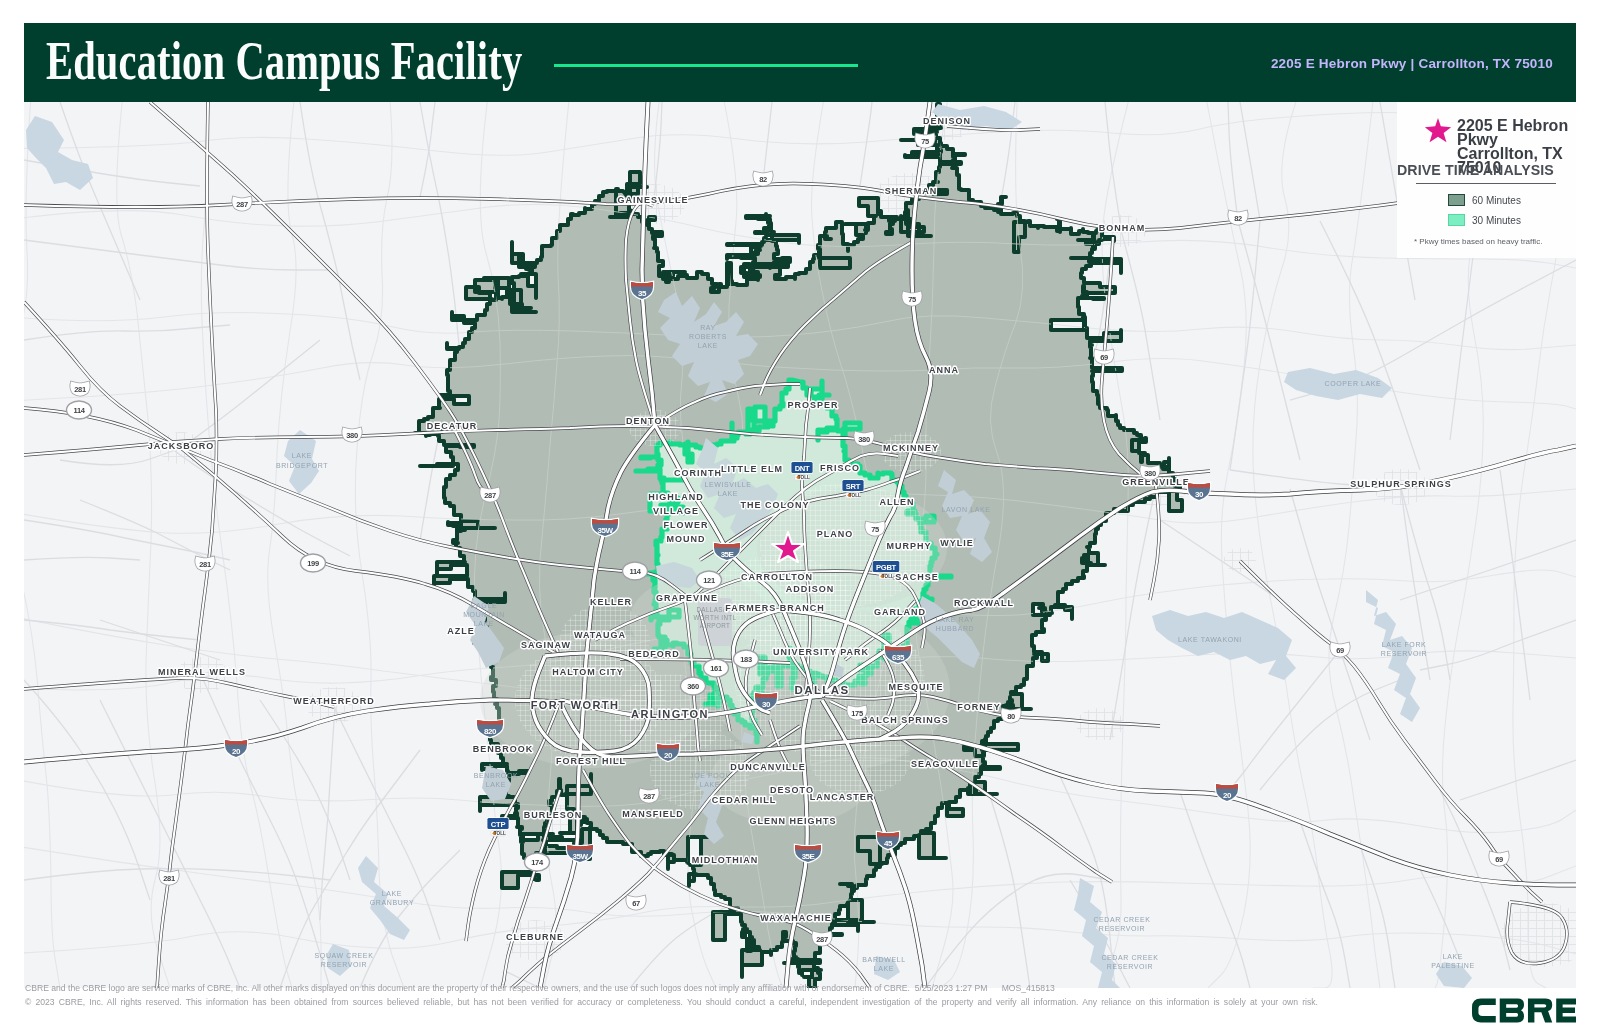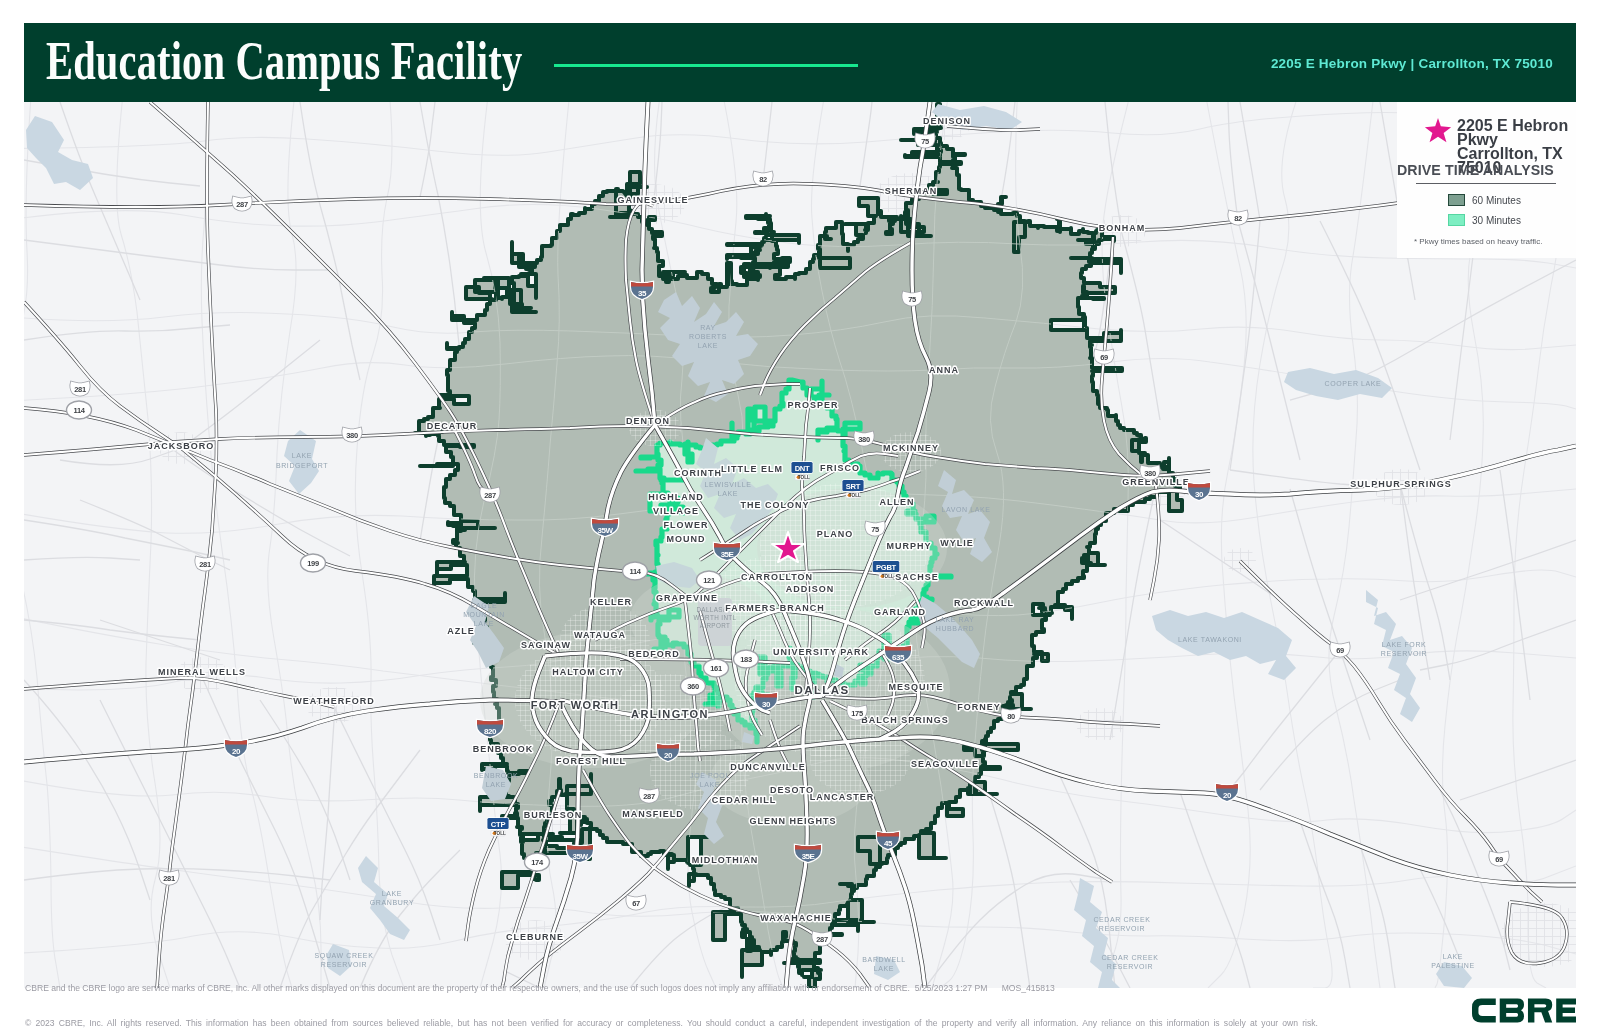--- a/index.html
+++ b/index.html
@@ -1,29 +1,29 @@
 <!DOCTYPE html>
 <html><head><meta charset="utf-8"><style>
 * { margin:0; padding:0; box-sizing:border-box; }
 html,body { width:1600px; height:1035px; background:#fff; font-family:"Liberation Sans", sans-serif; overflow:hidden; }
 #page { position:relative; width:1600px; height:1035px; }
 #hdr { position:absolute; left:24px; top:23px; width:1552px; height:79px; background:#003f2d; }
 #hdr h1 { position:absolute; left:22px; top:50%; transform:translateY(-54%) scaleX(0.75); transform-origin:left center; font-family:"Liberation Serif", serif;
   font-weight:bold; font-size:54px; color:#fbfdfc; letter-spacing:0.2px; white-space:nowrap; }
 #hline { position:absolute; left:530px; top:41px; width:304px; height:2.5px; background:#17e88f; }
-#haddr { position:absolute; right:23px; top:50%; transform:translateY(-50%); font-size:13.5px; font-weight:bold; color:#5eead4; letter-spacing:0.2px; }
+#haddr { position:absolute; right:23px; top:50%; transform:translateY(-50%); font-size:13.5px; font-weight:bold; color:#c4b5fd; letter-spacing:0.2px; }
 #mapwrap { position:absolute; left:24px; top:102px; width:1552px; height:886px; overflow:hidden; }
 #legend { position:absolute; left:1397px; top:102px; width:179px; height:156px; background:#fefefe; }
 #legend .addr { position:absolute; left:60px; top:17px; font-size:16px; font-weight:bold; color:#3a3e45; line-height:14px; }
 #legend .ttl { position:absolute; left:0; top:60px; width:100%; text-align:left; font-size:14.2px; font-weight:bold; color:#4a4e55; letter-spacing:0.1px; }
 #legend .rule { position:absolute; left:19px; top:81px; width:140px; border-top:1.2px solid #5b5e63; }
 #legend .row { position:absolute; left:51px; font-size:10px; color:#44484e; }
 #legend .sw { display:inline-block; width:17px; height:12px; vertical-align:-2px; margin-right:7px; }
 #legend .note { position:absolute; left:17px; top:135px; font-size:8px; color:#5b5f66; }
-#foot1 { position:absolute; left:25px; top:997px; width:1293px; font-size:8.6px; color:#9b9ba3; text-align:justify; text-align-last:justify;margin-top:21px; }
+#foot1 { position:absolute; left:25px; top:997px; width:1293px; font-size:8.6px; color:#9b9ba3; text-align:justify; text-align-last:justify; }
 #foot2 { position:absolute; left:25px; top:983px; width:1293px; font-size:8.6px; color:#9b9ba3; }
 #cbre { position:absolute; right:24px; top:998px; }
 </style></head>
 <body>
 <div id="page">
   <div id="hdr">
     <h1>Education Campus Facility</h1>
     <div id="hline"></div>
     <div id="haddr">2205 E Hebron Pkwy | Carrollton, TX 75010</div>
   </div>

